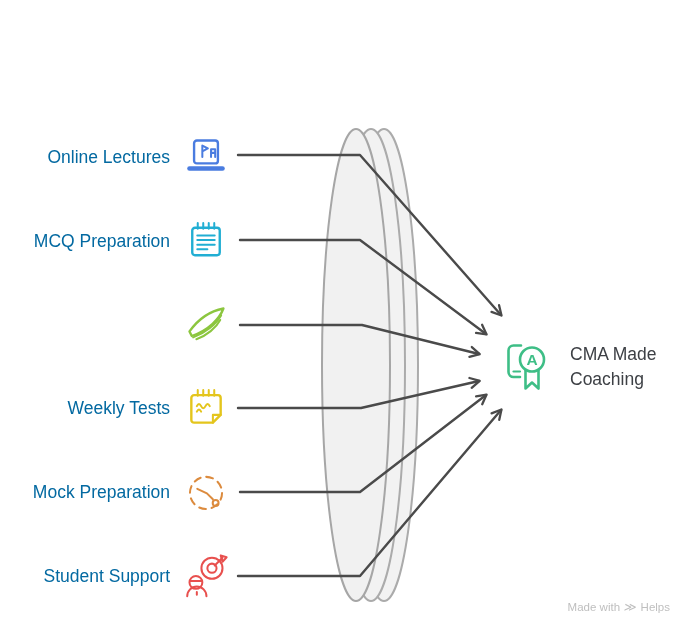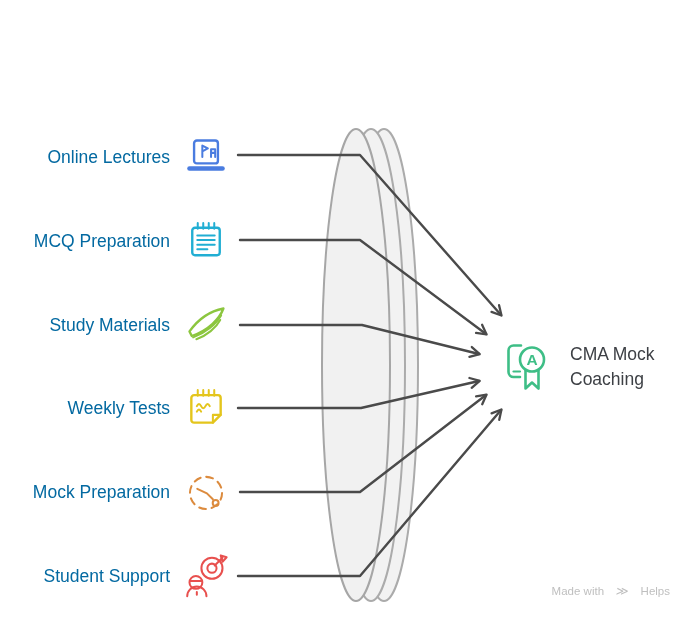--- a/index.html
+++ b/index.html
@@ -23,21 +23,21 @@
   }
   .row .icon { position:absolute; left:184px; top:0; width:44px; height:44px; }
   .ic { fill:none; stroke-width:2.6; stroke-linecap:round; stroke-linejoin:round; }
   .thin { stroke-width:2.2; }
   .result-icon { position:absolute; left:502px; top:338px; width:48px; height:58px; }
   .result-label {
     position:absolute; left:570px; top:342px; font-size:17.5px; line-height:25px;
     color:#3D4045; white-space:nowrap;
   }
   .watermark {
-    position:absolute; top:584px; right:26px; display:flex; align-items:center; gap:12px;
+    position:absolute; top:600px; right:26px; display:flex; align-items:center; gap:4px;
     font-size:11.5px; color:#BFBFBF;justify-content:center;
   }
   .napkin-glyph { font-size:12px; transform:skewX(-8deg); display:inline-block; }
   .medal-letter { font-family:"Liberation Sans", sans-serif; font-weight:bold; font-size:15.5px; }
 </style>
 </head>
 <body>
 
 <div class="canvas">
 
@@ -86,21 +86,20 @@
         <g class="ic" stroke="#21AED3">
           <rect x="9" y="9.5" width="30" height="30" rx="3"></rect>
           <path d="M15,4.5 v6 M21,4.5 v6 M27,4.5 v6 M33,4.5 v6" class="thin"></path>
           <path d="M14.5,18 h19 M14.5,23 h19 M14.5,28 h19 M14.5,33 h11" class="thin"></path>
         </g>
       </svg>
     </span>
   </div>
 
   <div class="row" style="top:303px">
-    <span class="label">Study Materials</span>
     <span class="icon">
       <svg width="44" height="44" viewBox="0 0 48 48">
         <g class="ic" stroke="#8CC63F">
           <path d="M6,31 C16,17 30,8.5 43,6 C39,17 27,29.5 8.5,36 Z"></path>
           <path d="M10,37.5 C23,33 34.5,23.5 40.5,13.5" class="thin"></path>
           <path d="M13.5,39.5 C25,35.5 35,27 39.5,18.5" class="thin"></path>
         </g>
       </svg>
     </span>
   </div>
@@ -156,21 +155,21 @@
       <g class="ic" stroke="#3EBE86">
         <path d="M19,7.5 h-7.5 a5,5 0 0 0 -5,5 v21.5 a5,5 0 0 0 5,5 h6.5"></path>
         <path d="M11.5,33.5 h6.5" class="thin"></path>
         <circle cx="30" cy="21.5" r="12"></circle>
         <path d="M23.5,32.5 V50.5 l6.5,-6 6.5,6 V32.5"></path>
         <text class="medal-letter" x="30" y="27" text-anchor="middle" stroke="none" fill="#3EBE86">A</text>
       </g>
     </svg>
   </span>
   <div class="result-label">
-    <div>CMA Mock</div>
+    <div>CMA Made</div>
     <div>Coaching</div>
   </div>
 
   <div class="watermark">
     <span>Made with</span>
     <span class="napkin-glyph">≫</span>
     <span>Helps</span>
   </div>
 
 </div>

